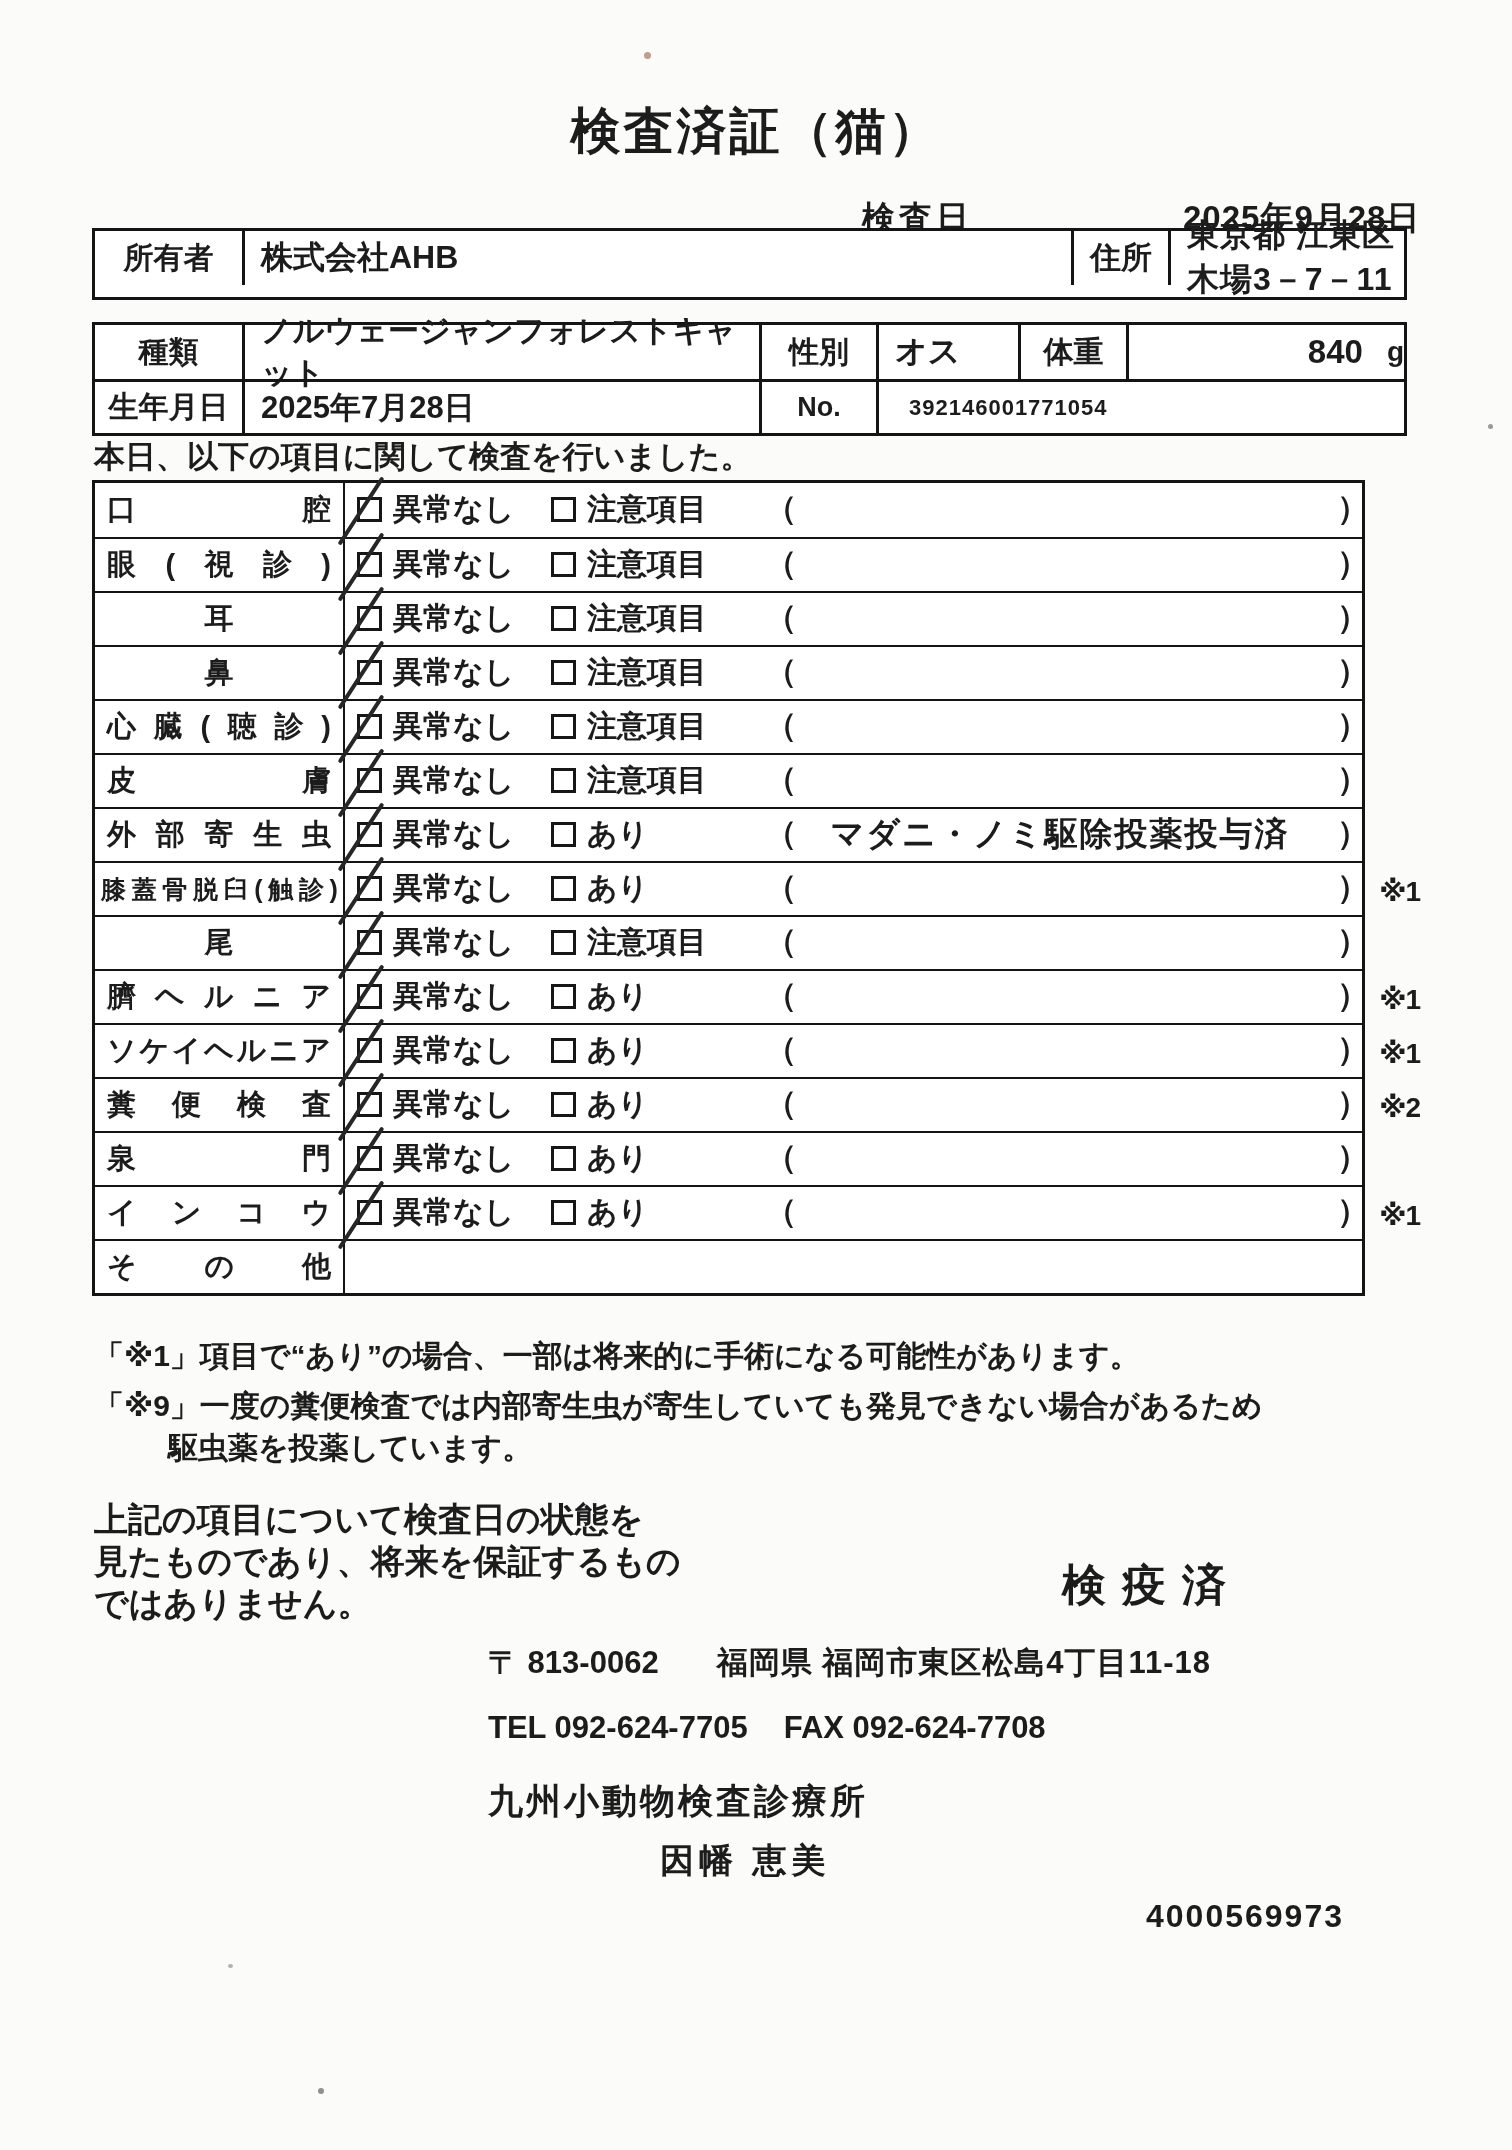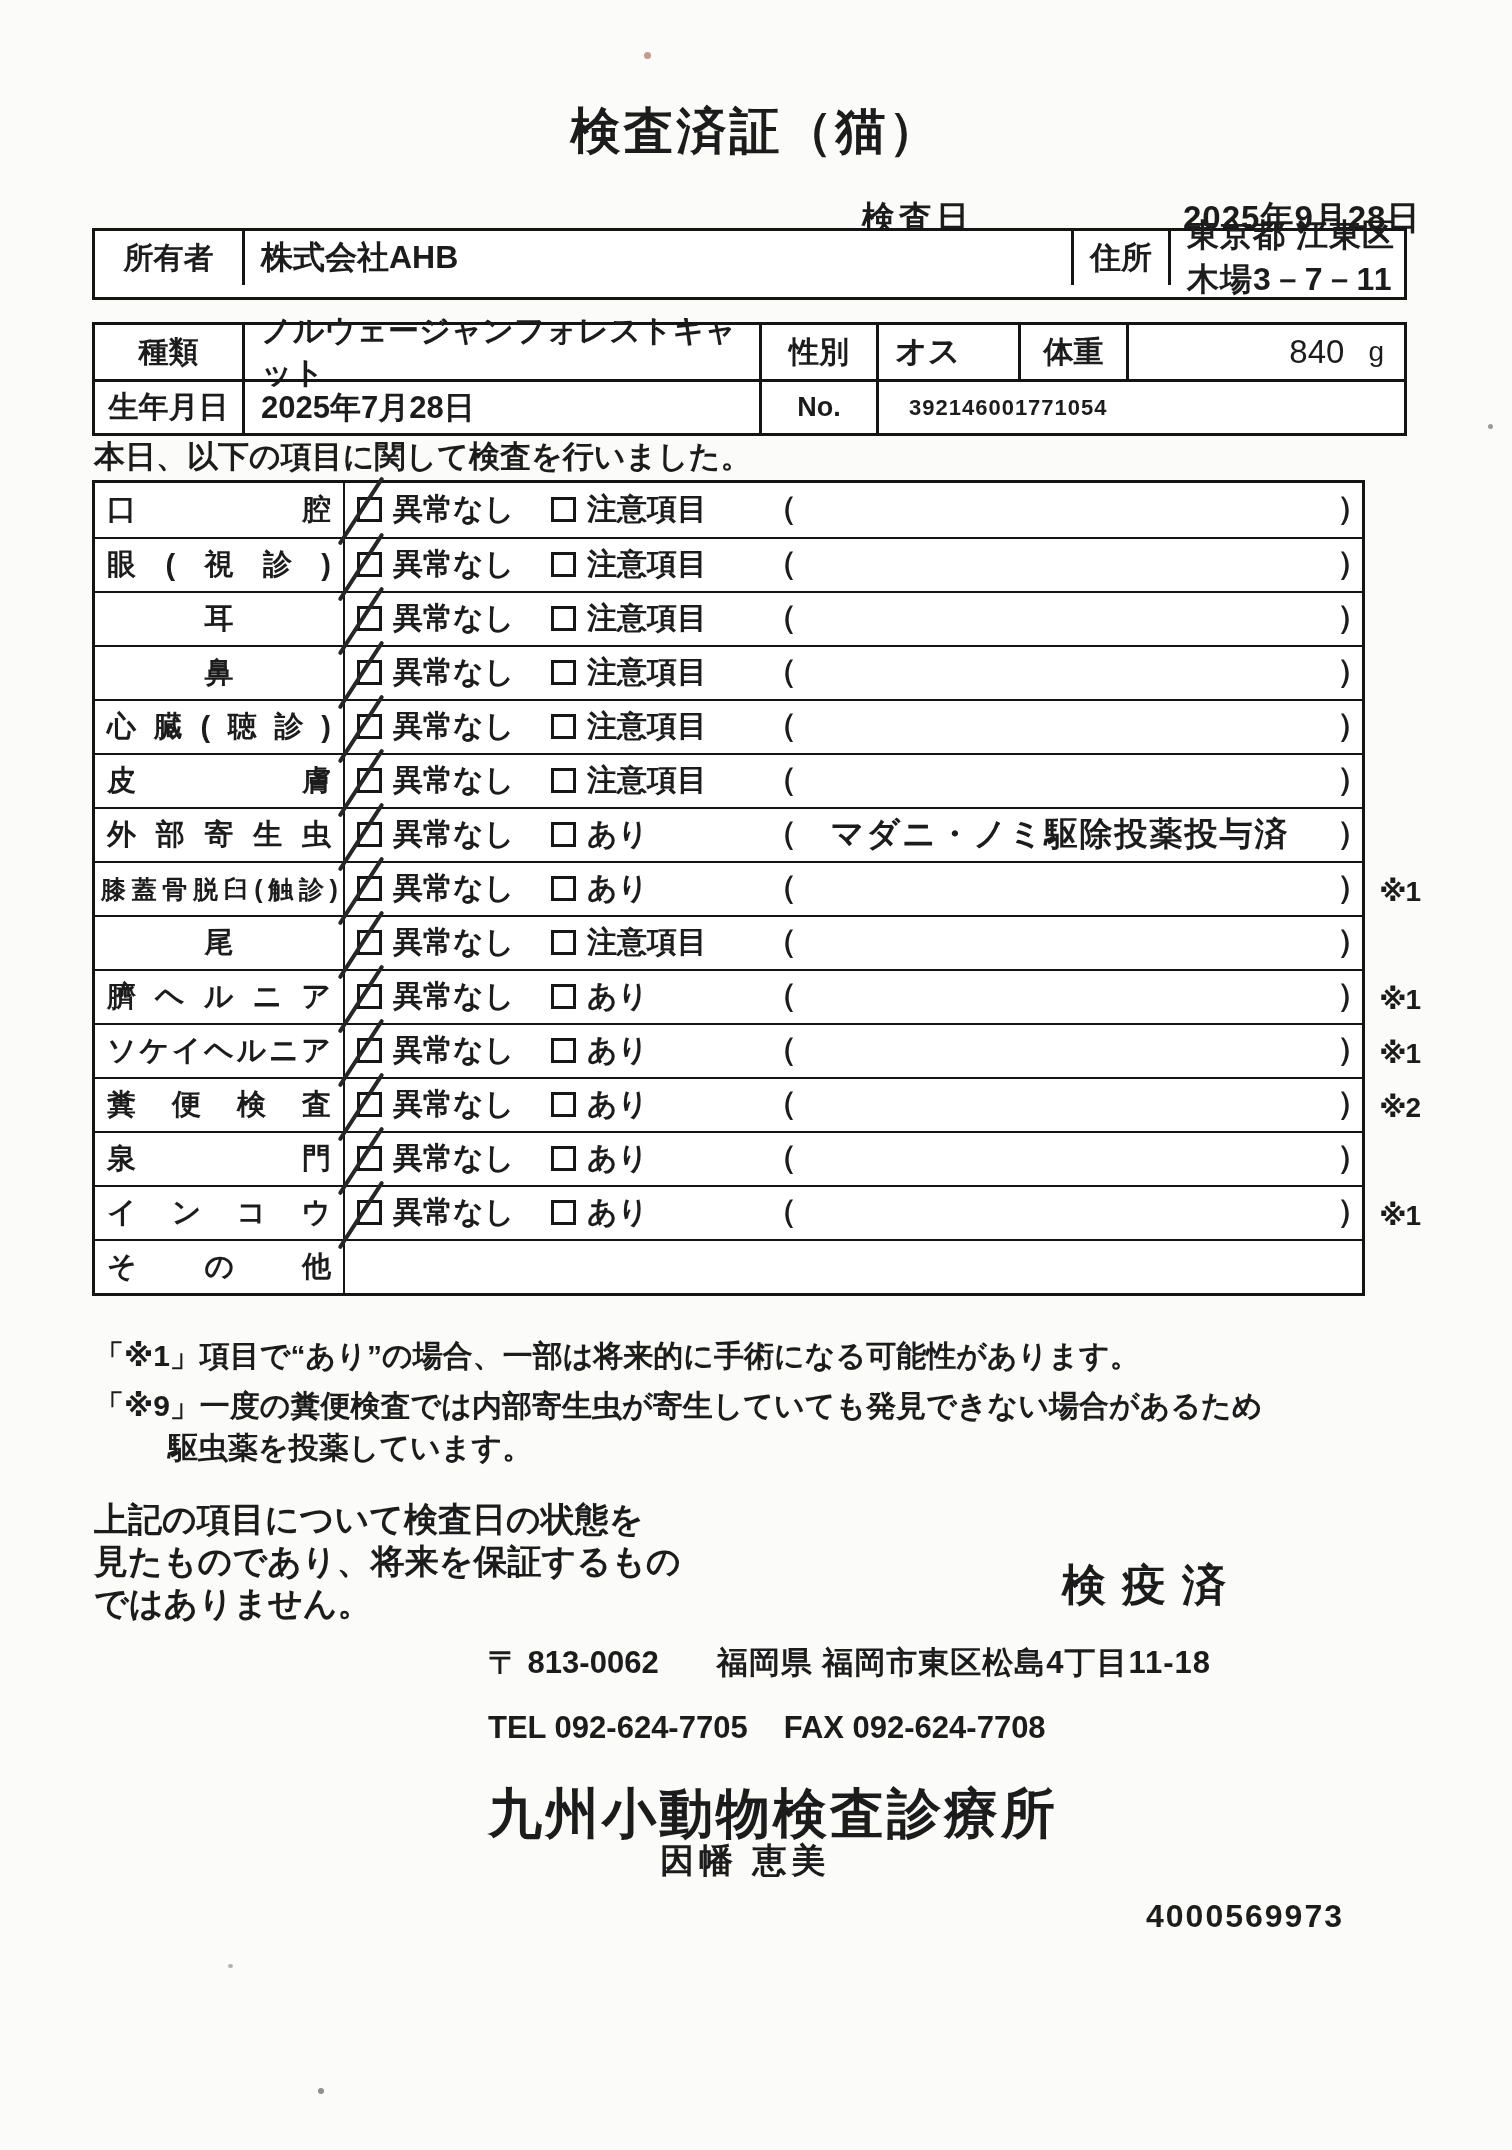--- a/index.html
+++ b/index.html
@@ -25,21 +25,21 @@
   .br{border-right:3px solid #141414;}
   .owner-table{top:228px;height:72px;}
   .owner-table .hrow{height:54px;}
   .pet-table{top:322px;}
   .w-lab{width:150px;font-size:30px;}
   .w-val{width:517px;font-size:31px;}
   .w-sex{width:117px;font-size:30px;}
   .w-sexv{width:142px;font-size:32px;}
   .w-wt{width:108px;font-size:30px;}
   .w-addrlab{width:97px;font-size:31px;}
-  .weight-cell{flex:1;justify-content:flex-end;padding-right:20px;font-size:33px;font-weight:400;}
+  .weight-cell{flex:1;justify-content:flex-end;font-size:33px;font-weight:700;}
   .weight-cell .unit{margin-left:24px;font-size:28px;}
   .owner-val{width:829px;font-size:32px;}
   .addr-val{flex:1;font-size:32px;letter-spacing:1px;}
   .no-lab{font-size:27px;}
   .no-val{flex:1;font-size:22px;letter-spacing:1px;margin-left:14px;}
 
   .intro{top:436px;left:94px;font-size:31px;font-weight:600;}
 
   
   .exam-table{top:480px;left:92px;width:1273px;border:3px solid #141414;background:#fff;}
@@ -73,21 +73,21 @@
   .fn2a{top:1386px;left:94px;font-size:30px;font-weight:600;}
   .fn2b{top:1428px;left:168px;font-size:30px;font-weight:600;}
 
   .disclaimer{top:1498px;left:94px;font-size:34px;font-weight:700;line-height:42px;white-space:pre-line;}
   .stamp{top:1556px;left:1062px;font-size:44px;font-weight:600;letter-spacing:16px;}
 
   .postal-line{top:1642px;left:488px;font-size:31px;font-weight:600;}
   .postal-line .addr{margin-left:58px;letter-spacing:1px;}
   .tel-line{top:1710px;left:488px;font-size:31px;font-weight:600;font-family:"Liberation Sans","DejaVu Sans",sans-serif;}
   .tel-line .fax{margin-left:36px;}
-  .clinic-name{top:1778px;left:488px;font-size:54px;font-weight:600;letter-spacing:3px;text-align:center;}
+  .clinic-name{top:1778px;left:488px;font-size:35px;font-weight:600;letter-spacing:3px;text-align:center;}
   .vet-name{top:1838px;left:660px;font-size:34px;font-weight:600;letter-spacing:5px;}
   .serial{top:1898px;left:1146px;font-size:32px;font-weight:600;letter-spacing:2px;}
 
   
   .speck{position:absolute;border-radius:50%;}
   .speck.s1{left:644px;top:52px;width:7px;height:7px;background:#b9897c;opacity:.85;}
   .speck.s2{left:1488px;top:424px;width:5px;height:5px;background:#9a9a9a;}
   .speck.s3{left:318px;top:2088px;width:6px;height:6px;background:#8f8f8f;}
   .speck.s4{left:228px;top:1964px;width:5px;height:4px;background:#b0b0b0;}
 </style>

